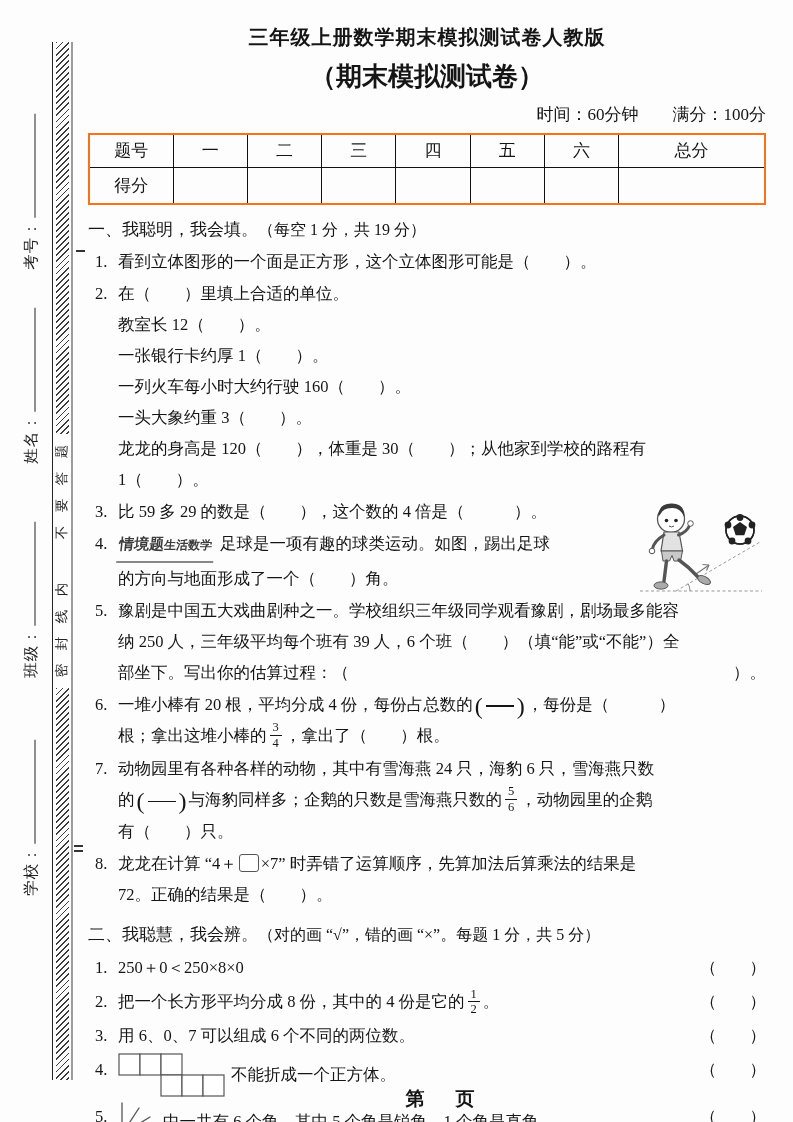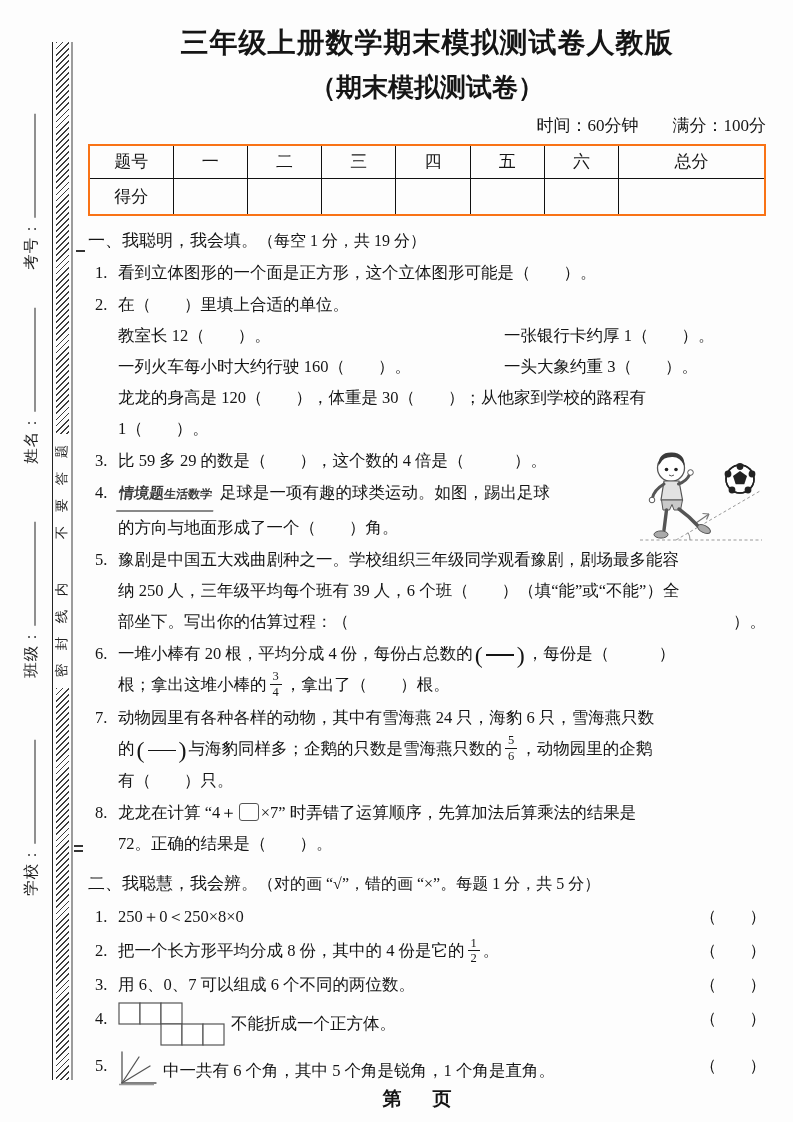--- a/index.html
+++ b/index.html
@@ -24,37 +24,37 @@
   .hatch { width:13px; flex:1;
     background:repeating-linear-gradient(135deg,#3d3d3d 0 1.3px,transparent 1.3px 4.3px); }
   .sealchars { display:flex; flex-direction:column; align-items:center; padding:4px 0; }
   .sealchars span { display:block; transform:rotate(-90deg); font-size:13.5px;
     line-height:15px; margin:6px 0; color:#222; }
   .sealchars span.gap { margin-bottom:36px; }
   .regmark { position:absolute; background:#333; width:9px; height:2px; }
   
   .content { position:absolute; left:88px; top:24px; width:678px; }
   .sans { font-family:"Liberation Sans","DejaVu Sans",sans-serif; }
-  .title { text-align:center; font-size:28px; font-weight:bold; letter-spacing:1px; }
+  .title { text-align:center; font-size:20px; font-weight:bold; letter-spacing:1px; }
   .subtitle { text-align:center; font-size:26px; font-weight:bold; margin-top:8px; }
   .meta { text-align:right; font-size:17px; margin-top:9px; }
   .meta .mgap { display:inline-block; width:34px; }
   table.score { width:100%; border-collapse:collapse; margin-top:7px;
     border:2px solid #f97316; font-size:17px; }
   table.score td { border:1.5px solid #111; text-align:center; height:33px; }
   table.score tr.r2 td { height:37px; }
   table.score td.c0 { width:84px; }
   .sec { margin-top:9px; font-size:17px; line-height:31px; }
   .shead { font-weight:normal; font-family:"Liberation Sans","DejaVu Sans",sans-serif; }
   .snote { font-size:16px; }
   .q { display:flex; font-size:16.5px; margin-top:1px; }
   .qnum { flex:none; width:30px; padding-left:7px; line-height:31px; }
   .qbody { flex:1; line-height:31px; }
   .line { line-height:31px; }
-  .tc { display:flex; }
+  .tc { display:flex;flex-direction:column; }
   .tc .lft { flex:1; }
   .tc .rgt { width:262px; }
   .spread { display:flex;justify-content:flex-end; }
   .spread .grow { flex:1; }
   .frac { display:inline-flex; flex-direction:column; align-items:center;
     font-size:12.5px; line-height:1.15; vertical-align:middle; margin:0 3px;
     transform:translateY(-2px); }
   .frac .den { border-top:1.3px solid #151515; padding:0 3px; }
   .frac .num { padding:0 3px; }
   .bfrac { display:inline-flex; align-items:center; vertical-align:middle; margin:0 2px; }
@@ -68,21 +68,21 @@
   .badge .bb { font-weight:bold; font-size:12px; }
   .q4wrap { position:relative; }
   .q4wrap .qbody { padding-right:130px; }
   .soccer { position:absolute; right:0; top:-36px; width:130px; height:110px; }
   .tf { display:flex; font-size:16.5px; margin-top:1px; }
   .tf .qnum { line-height:33px; }
   .tf .stmt { flex:1; line-height:33px; }
   .tf .ans { flex:none; width:72px; text-align:right; line-height:33px; }
   .netsvg { vertical-align:middle; margin-right:3px; }
   .anglesvg { vertical-align:bottom; margin-right:5px; }
-  .footer { position:absolute; left:81px; bottom:10px; width:678px; text-align:center;
+  .footer { position:absolute; left:104px; bottom:10px; width:678px; text-align:center;
     font-size:19px; font-weight:bold; letter-spacing:6px; }
 </style>
 </head>
 <body>
 
 <div class="page">
 
   <div>
     <div class="sfield" style="top:192px;">
       <span>考号：</span><span class="bline"></span>

